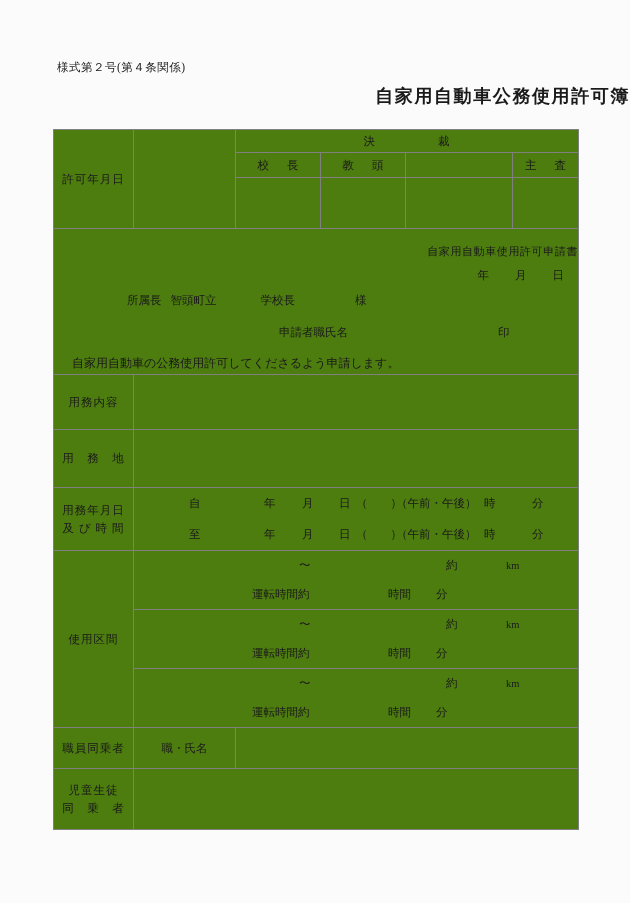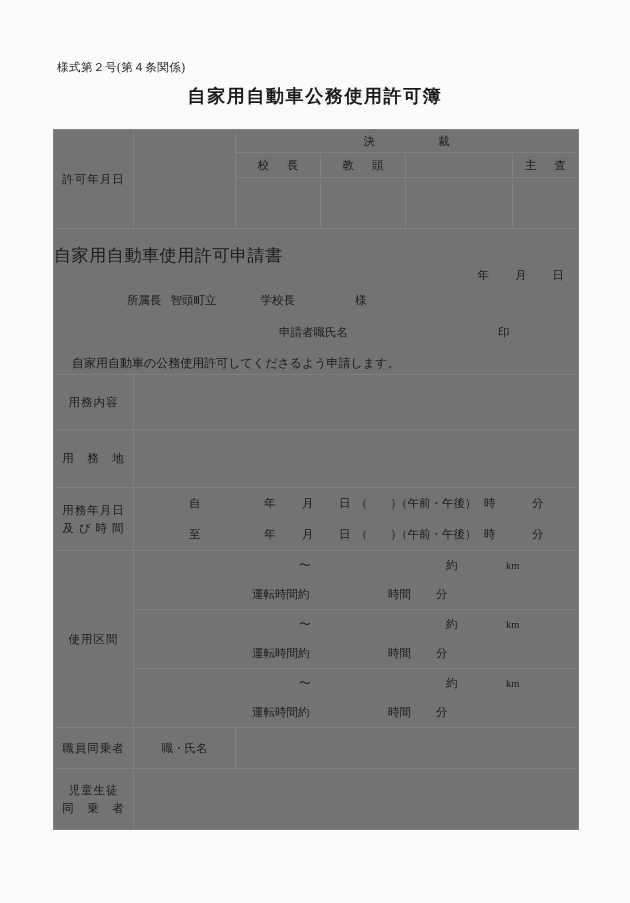--- a/index.html
+++ b/index.html
@@ -30,41 +30,41 @@
     font-size: 11.5px;
     letter-spacing: 0.5px;
     white-space: nowrap;
     text-align: right;
   }
   .doc-title {
     position: absolute;
     left: 0;
     top: 84px;
     width: 630px;
-    text-align: center;
+    text-align: right;
     font-size: 18px;
     font-weight: bold;
     letter-spacing: 1.6px;
   }
 
   
   .form-table {
     position: absolute;
     left: 53px;
     top: 129px;
     width: 525px;
     border-collapse: collapse;
     table-layout: fixed;
   }
   .form-table td {
     border: 1px solid #808080;
     font-size: 11.5px;
     vertical-align: middle;
     padding: 0;
-    background: #737373;
+    background: #4d7c0f;
   }
   .lbl {
     text-align: center;
     letter-spacing: 1px;
     line-height: 1.45;
   }
   .lbl2 {
     text-align: center;
     letter-spacing: 1px;
     line-height: 1.6;
@@ -95,22 +95,22 @@
   .appl-inner {
     position: relative;
     width: 100%;
     height: 145px;
   }
   .appl-title {
     position: absolute;
     top: 15px;
     left: 0;
     width: 100%;
-    text-align: left;
-    font-size: 17px;
+    text-align: right;
+    font-size: 11px;
     letter-spacing: 0.6px;
     font-family: Liberation Mono, monospace;
   }
   .appl-date {
     position: absolute;
     top: 39px;
     right: 14px;
     font-size: 11.5px;
     white-space: nowrap;
   }

